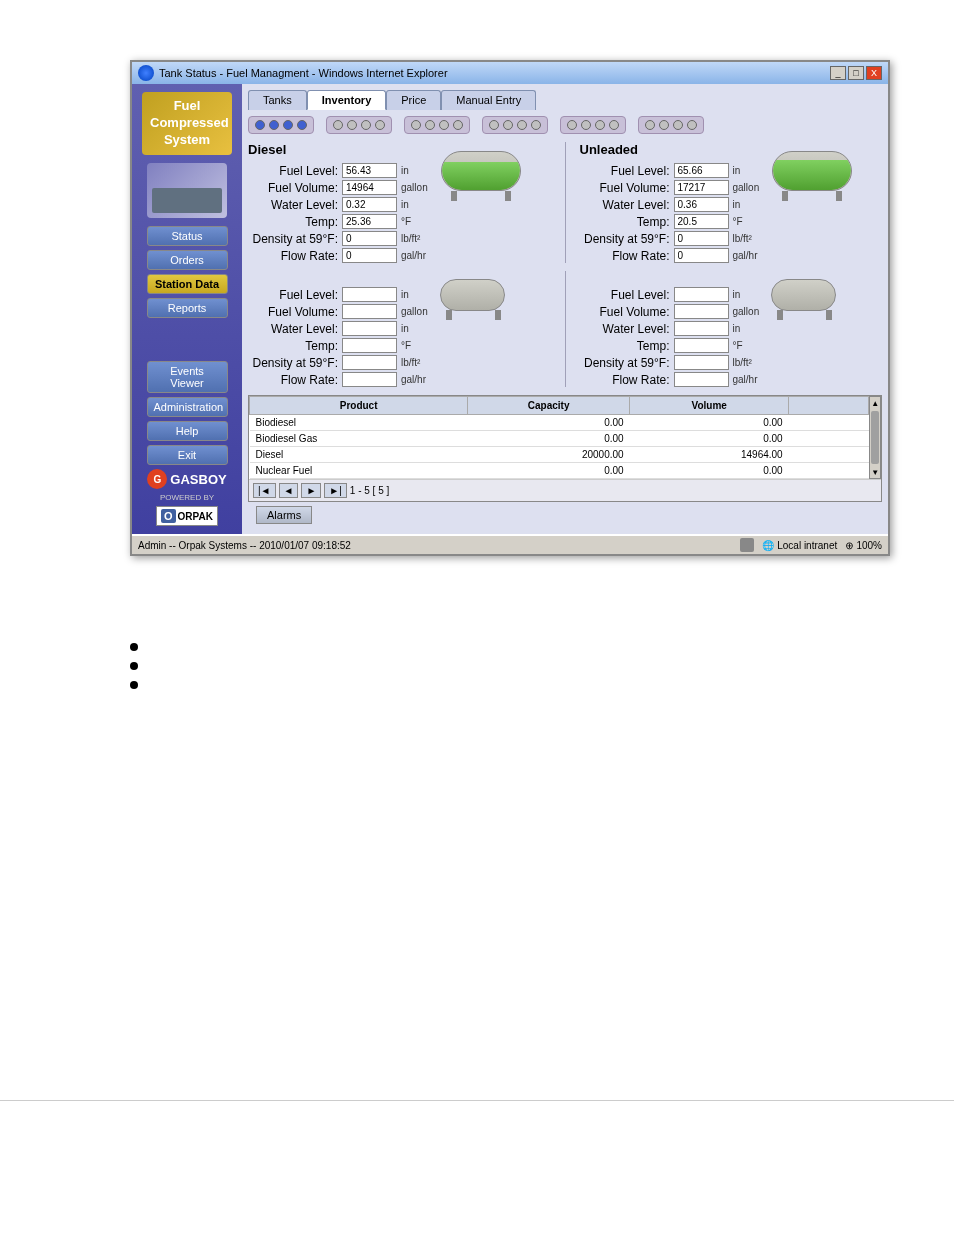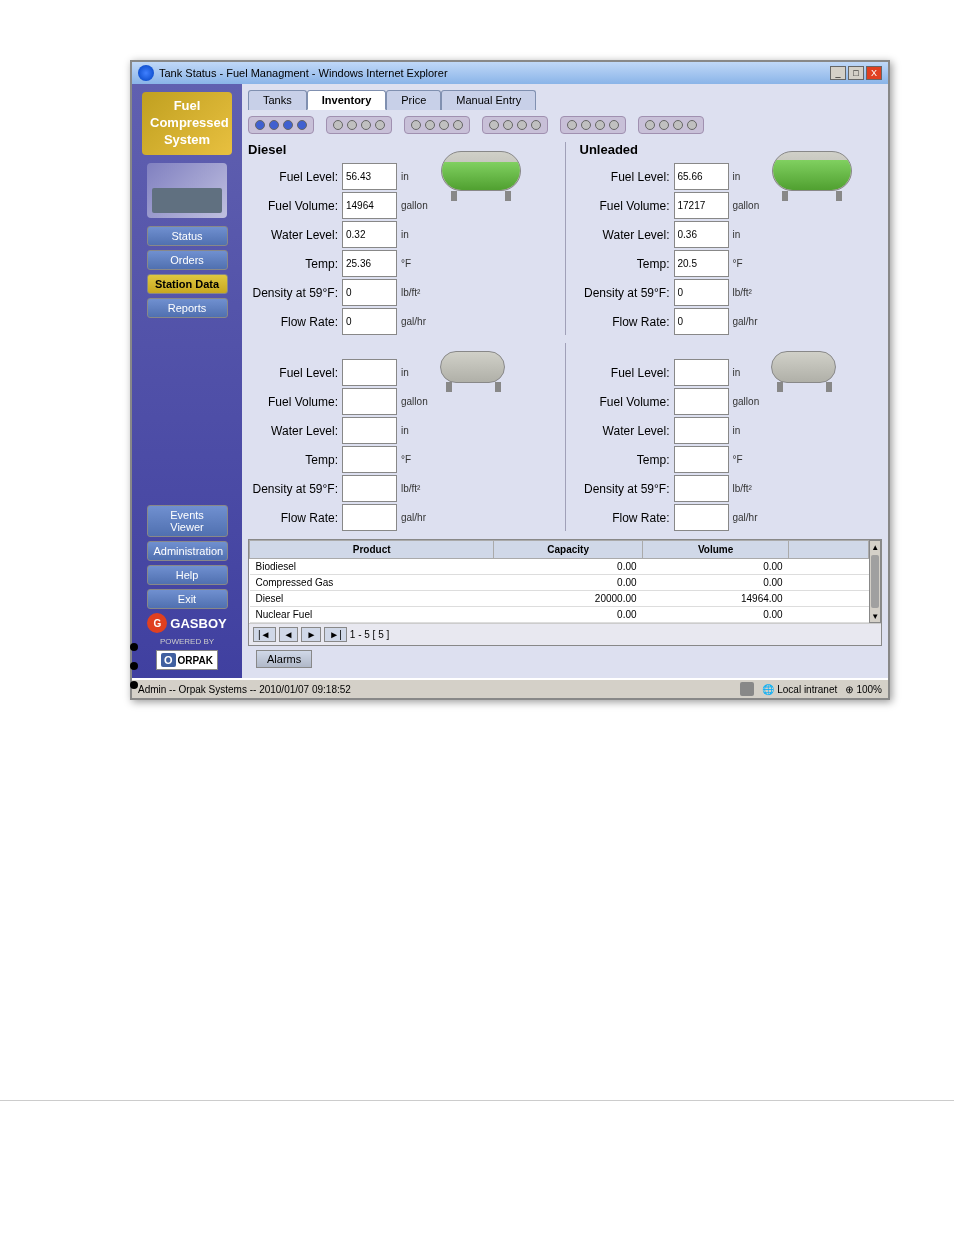--- a/index.html
+++ b/index.html
@@ -271,21 +271,21 @@
       gap: 4px;
       font-size: 10px;
     }
     .field-label {
       width: 90px;
       text-align: right;
       font-size: 12px;
     }
     .field-input {
       width: 55px;
-      padding: 7px 3px;
+      padding: 1px 3px;
       border: 1px solid #888;
       background: #fff;
       font-size: 10px;
     }
     .field-unit {
       font-size: 10px;
       color: #333;
     }
 
     
@@ -828,21 +828,21 @@
               </tr>
             </thead>
             <tbody>
               <tr>
                 <td>Biodiesel</td>
                 <td>0.00</td>
                 <td>0.00</td>
                 <td></td>
               </tr>
               <tr>
-                <td>Compressed Gas</td>
+                <td>Biodiesel Gas</td>
                 <td>0.00</td>
                 <td>0.00</td>
                 <td></td>
               </tr>
               <tr>
                 <td>Diesel</td>
                 <td>20000.00</td>
                 <td>14964.00</td>
                 <td></td>
               </tr>

